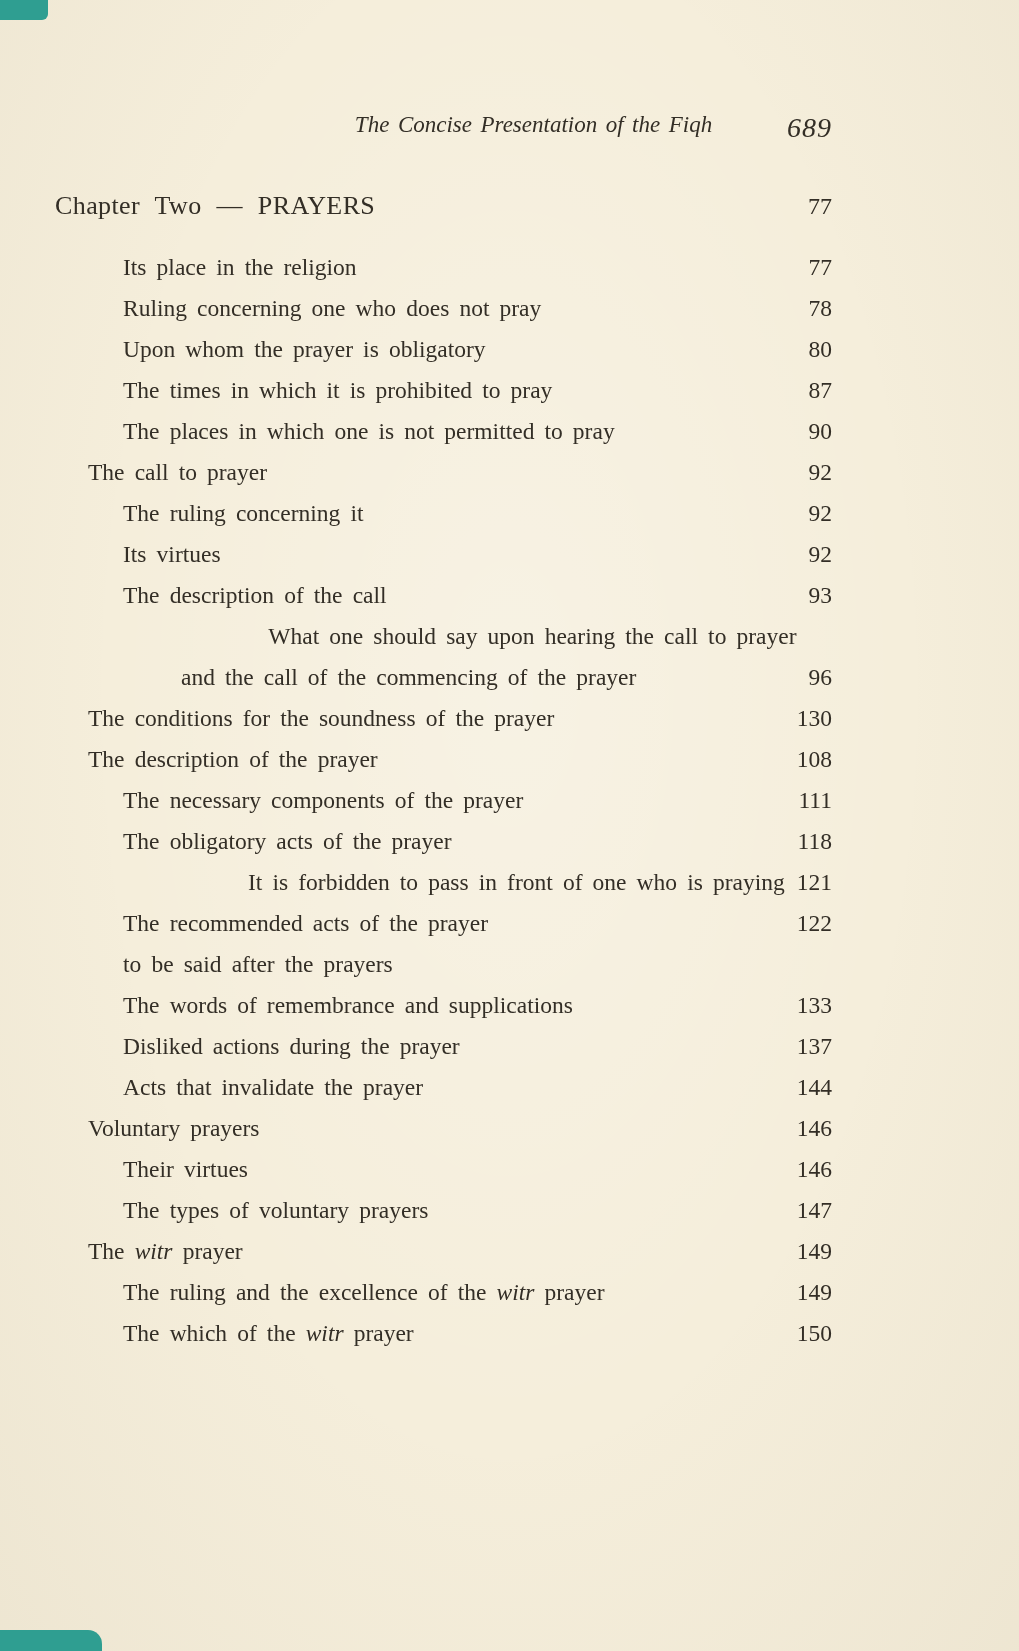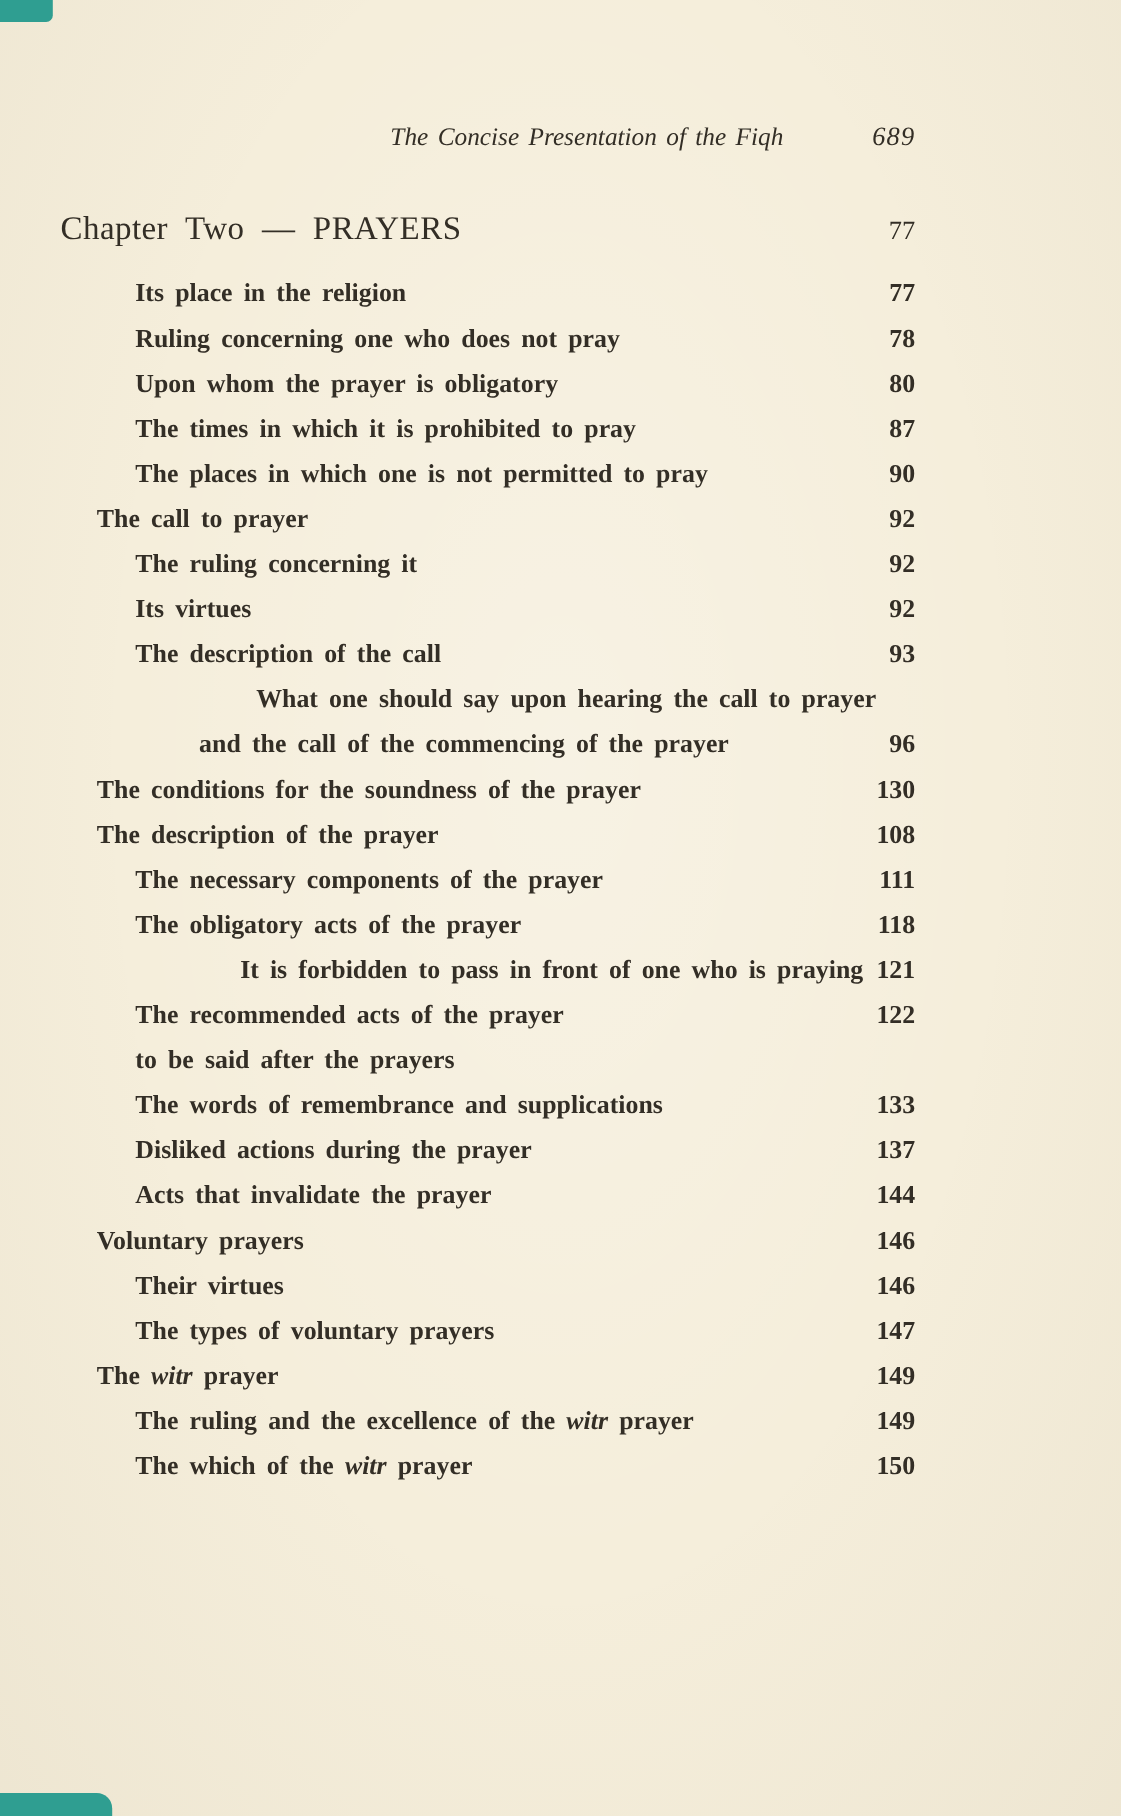--- a/index.html
+++ b/index.html
@@ -11,28 +11,28 @@
     background-image: radial-gradient(ellipse at 50% 42%, rgba(255,255,255,0.25) 0%, rgba(255,255,255,0) 55%, rgba(120,100,60,0.06) 100%);
     color: var(--ink, #332e26);
     font-family: "Liberation Serif", "DejaVu Serif", serif;
   }
   .scan-artifact { position: absolute; background: var(--teal, #2f9e91); }
   .artifact-top { top: 0; left: 0; width: 48px; height: 20px; border-bottom-right-radius: 6px; }
   .artifact-bottom { bottom: 0; left: 0; width: 102px; height: 21px; border-top-right-radius: 14px; }
 
   .running-head { position: absolute; top: 112px; left: 0; width: 100%; height: 34px; font-style: italic; font-size: 23px; }
   .rh-title { position: absolute; left: 50%; transform: translateX(calc(-50% + 24px)); white-space: nowrap; word-spacing: 0.12em; text-align: right; }
-  .rh-page { position: absolute; right: 187px; font-size: 24px; letter-spacing: 1px; }
+  .rh-page { position: absolute; right: 187px; font-size: 28px; letter-spacing: 1px; }
 
   .chapter-row { position: absolute; top: 191px; left: 55px; right: 187px; display: flex; justify-content: space-between; align-items: baseline; }
-  .chapter-title { font-size: 30px; word-spacing: 8px; letter-spacing: 0.4px; }
+  .chapter-title { font-size: 26px; word-spacing: 8px; letter-spacing: 0.4px; }
   .chapter-page { font-size: 24px; }
 
   .toc { position: absolute; top: 247px; left: 88px; right: 187px; font-size: 23.5px; line-height: 41px; }
-  .toc-row { display: flex; justify-content: space-between; align-items: flex-end; gap: 12px; font-weight: bold; }
+  .toc-row { display: flex; justify-content: space-between; align-items: flex-end; gap: 12px; }
   .toc-lines { flex: 1 1 auto; min-width: 0; }
   .toc-line { white-space: nowrap; word-spacing: 0.18em; }
   .toc-line .it { font-style: italic; }
   .indent-0 { padding-left: 0; }
   .indent-1 { padding-left: 35px; }
   .indent-2 { padding-left: 77px; text-align: right; }
   .indent-3 { padding-left: 93px; }
   .toc-page { flex: 0 0 auto; }
 </style>
 </head>

